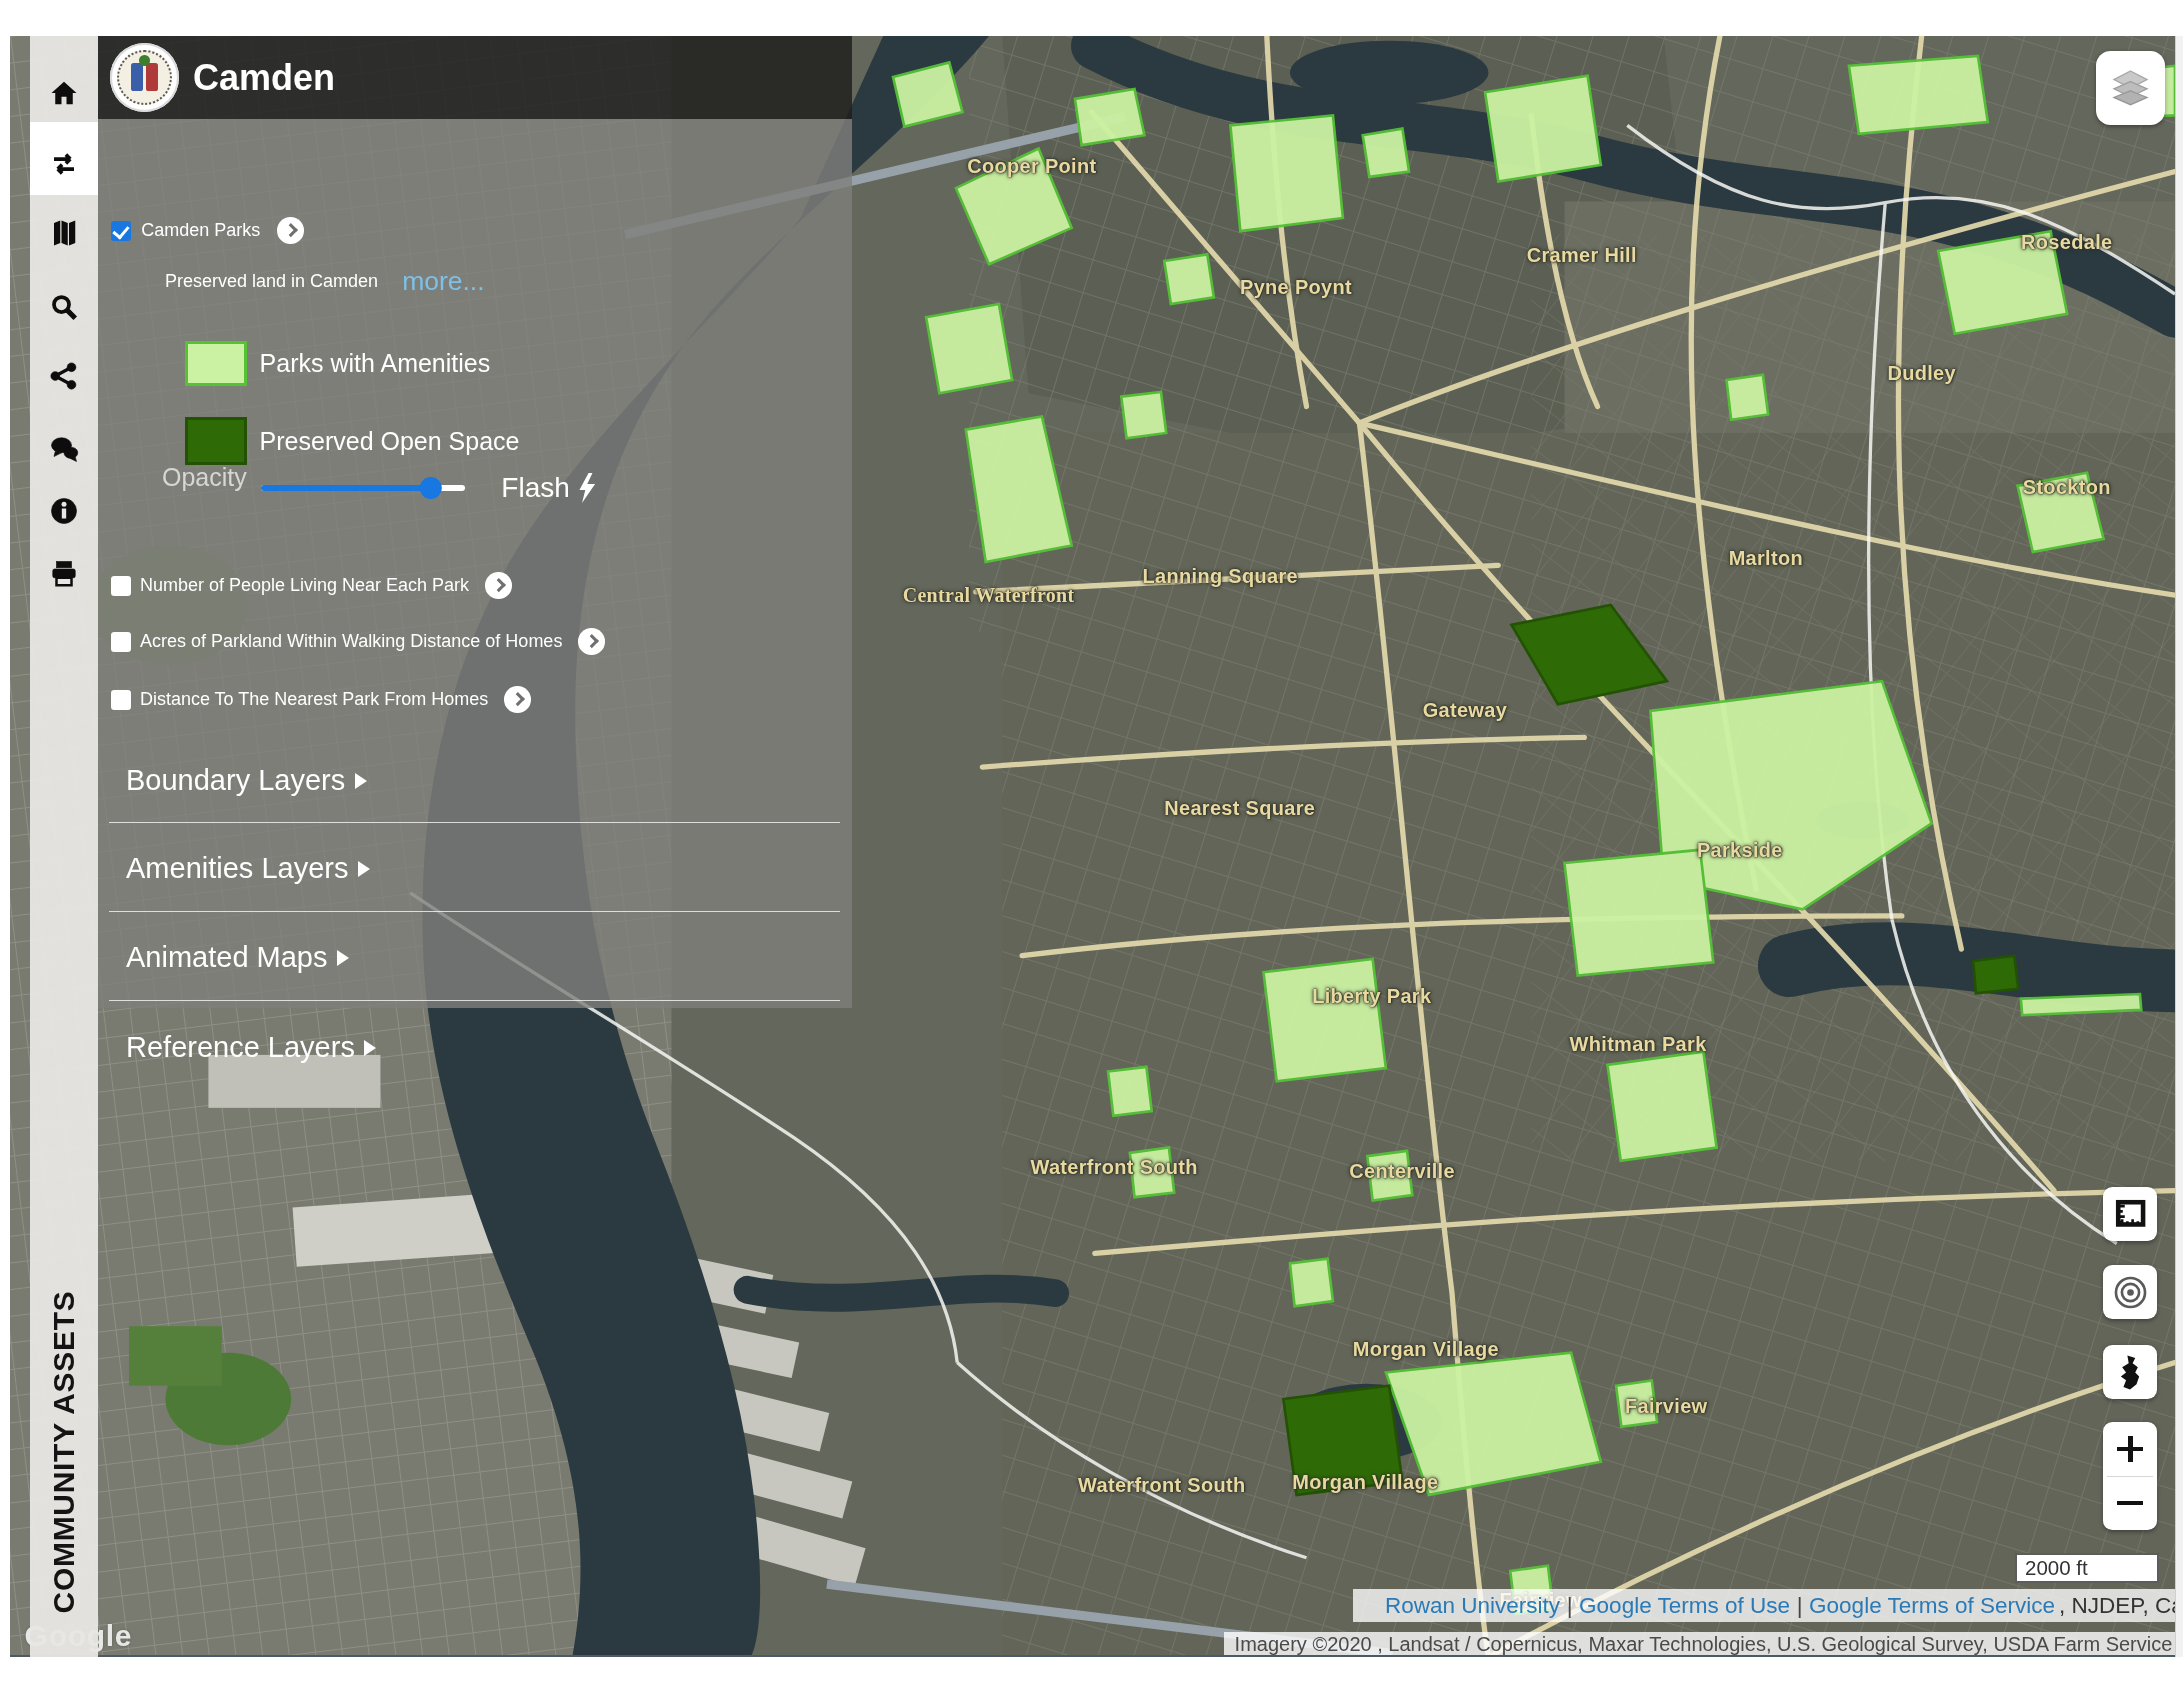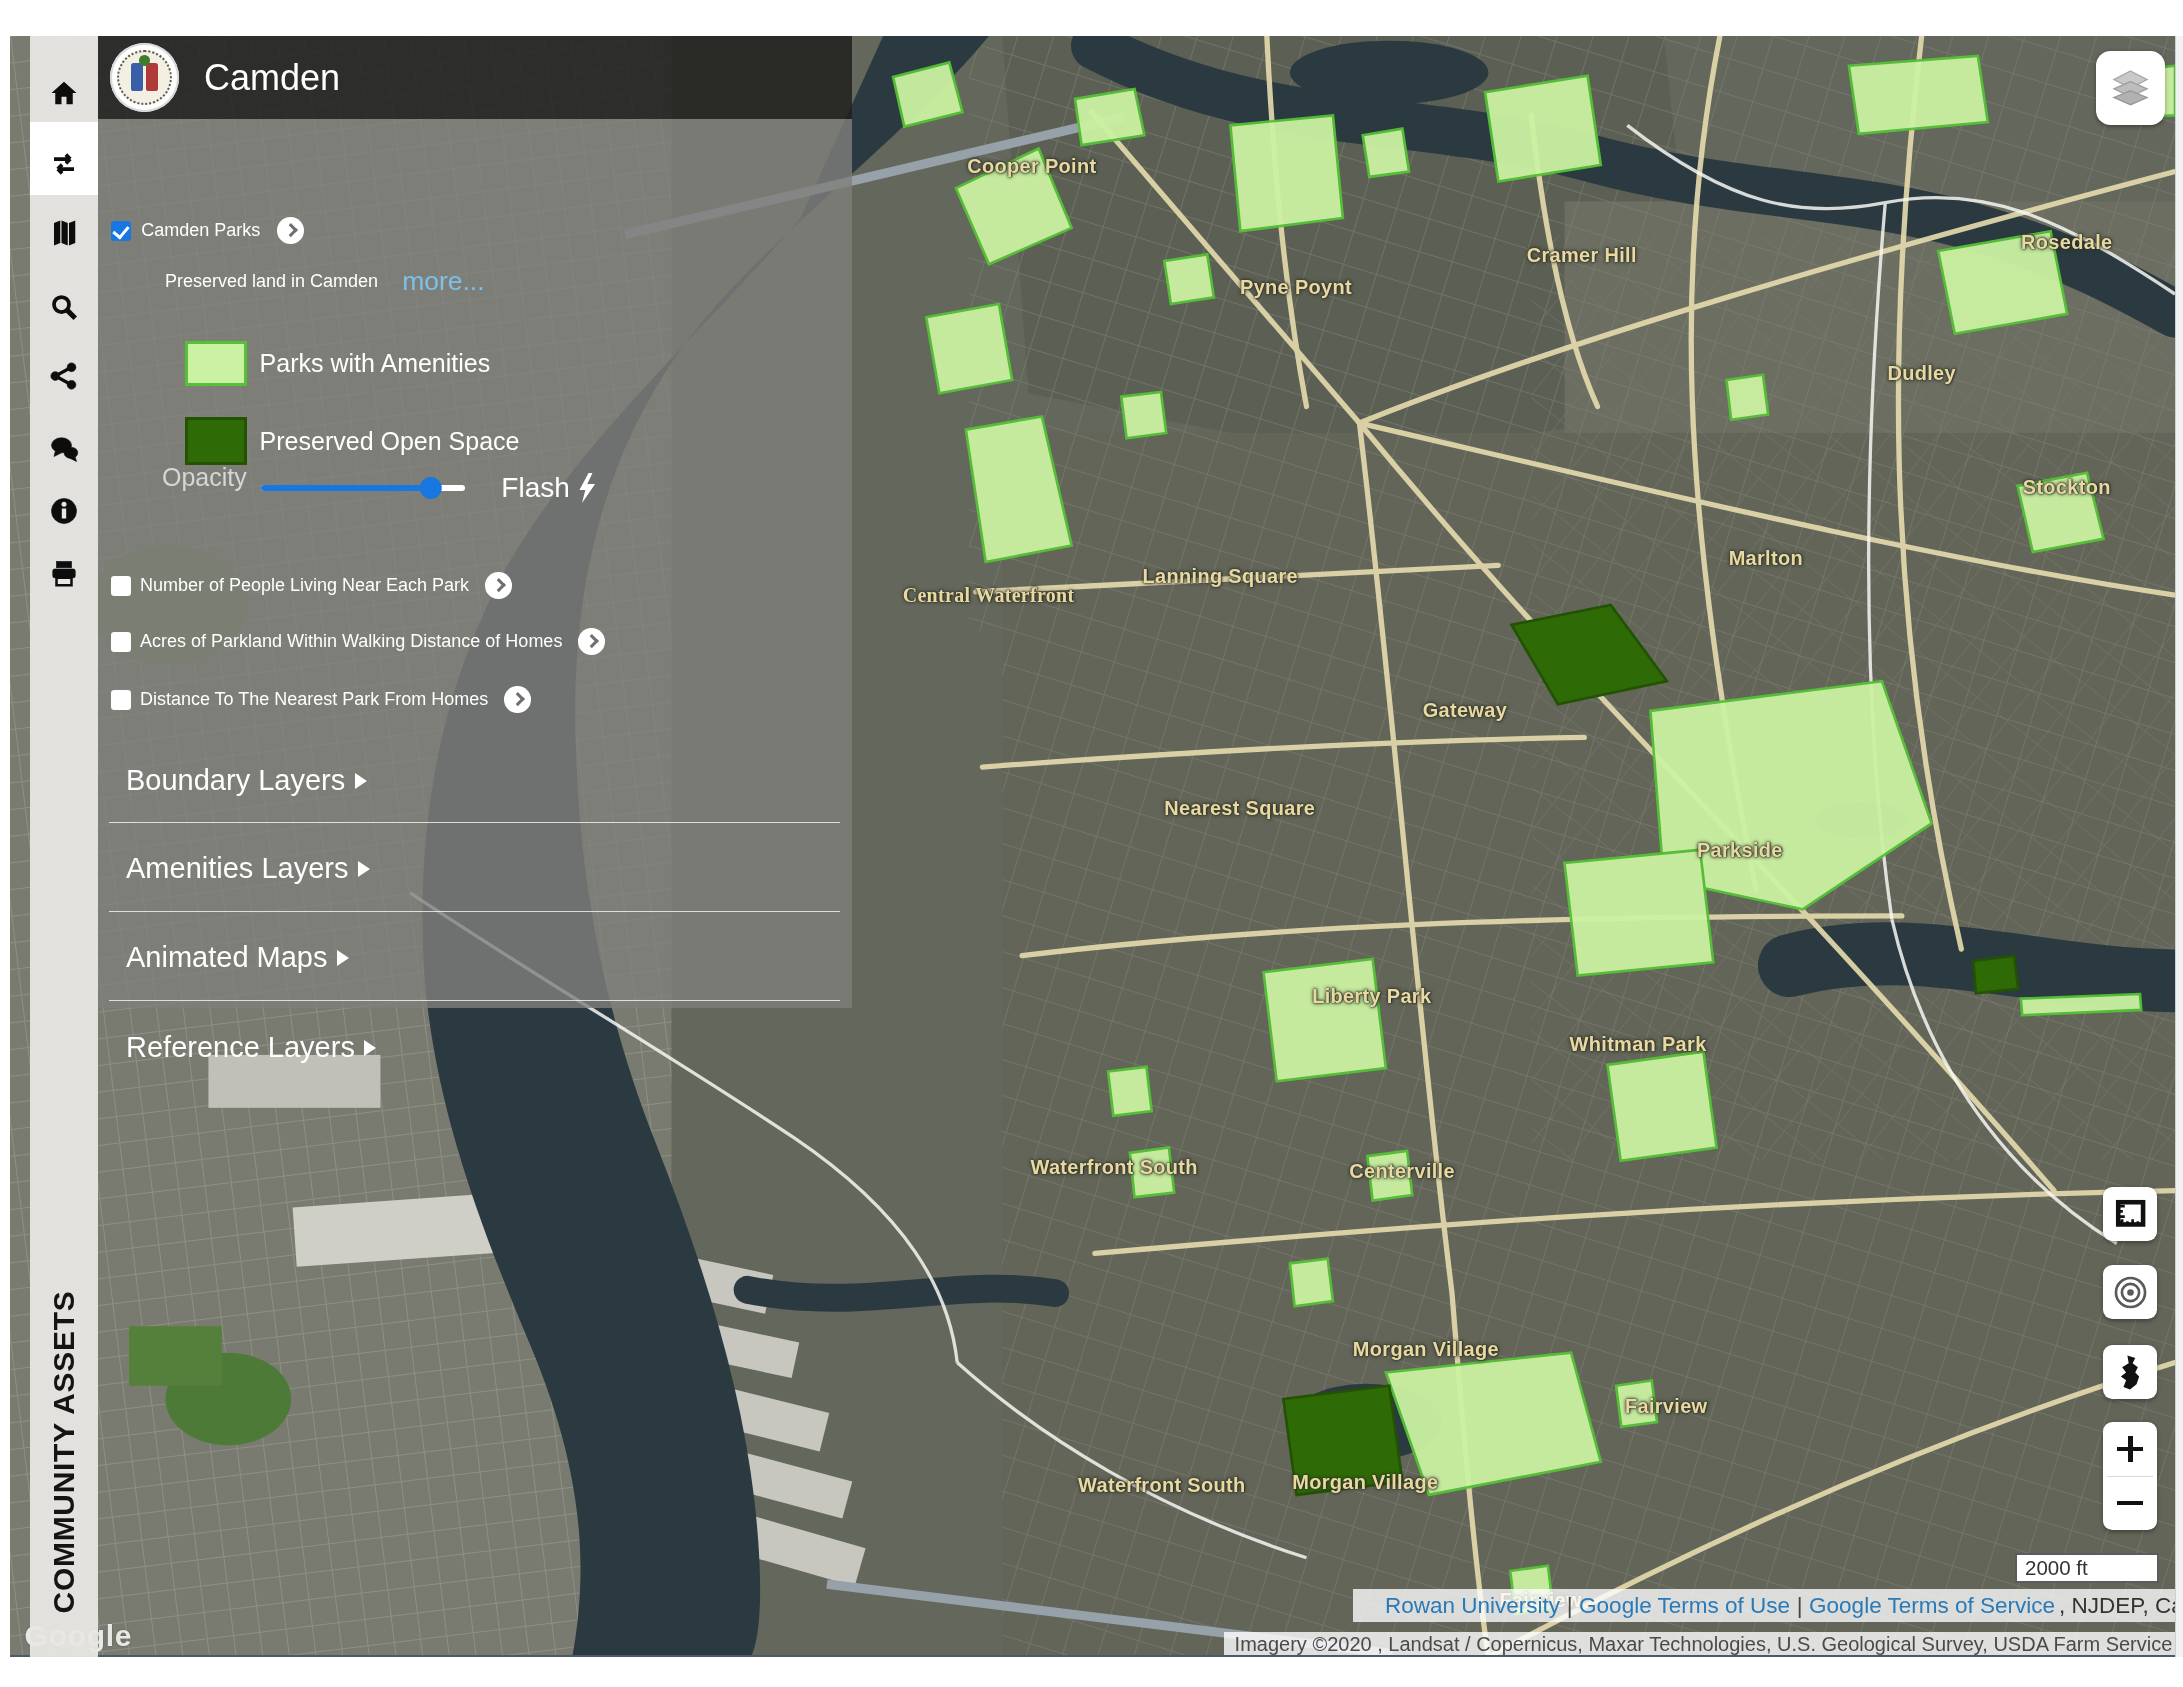--- a/index.html
+++ b/index.html
@@ -57,21 +57,21 @@
   .panel{position:absolute;left:98px;top:36px;width:754px;height:971px;color:#fff;}
   .panel-header{position:absolute;left:0;top:0;width:100%;height:83px;background:rgba(32,32,30,.85);
     display:flex;align-items:center;padding-left:12px;box-sizing:border-box;}
   .seal{width:69px;height:69px;border-radius:50%;background:#fff;position:relative;flex:0 0 auto;
     box-shadow:0 0 0 2px #d9d9d9 inset;}
   .seal .ring{position:absolute;left:6.6px;top:6.6px;right:6.6px;bottom:6.6px;border-radius:50%;
     border:2px dotted #5a5a52;background:#f3efe2;}
   .seal .crest-b{position:absolute;left:21px;top:20px;width:12px;height:28px;background:#3a5fa8;border-radius:2.6px;}
   .seal .crest-r{position:absolute;left:36px;top:20px;width:12px;height:28px;background:#b03a3a;border-radius:2.6px;}
   .seal .crest-g{position:absolute;left:29px;top:12px;width:10.6px;height:10.6px;background:#3d7d2c;border-radius:50%;}
-  .panel-title{margin-left:25px;font-size:36px;font-weight:400;color:#fff;}
+  .panel-title{margin-left:14px;font-size:36px;font-weight:700;color:#fff;}
   .panel-body{position:absolute;left:0;top:83px;width:100%;height:889px;background:rgba(128,128,124,.80);}
 
   .prow{position:absolute;display:flex;align-items:center;white-space:nowrap;}
   .plabel{font-size:18px;color:#fff;}
   .checkbox{width:20px;height:20px;border-radius:3.3px;background:#fff;flex:0 0 auto;position:relative;}
   .checkbox.checked{background:#1877e0;}
   .checkbox.checked::after{content:"";position:absolute;left:5.3px;top:2px;width:6.6px;height:12px;
     border:solid #fff;border-width:0 3.3px 3.3px 0;transform:rotate(40deg);}
   .chev-circle{width:26.5px;height:26.5px;border-radius:50%;background:#fff;flex:0 0 auto;position:relative;}
   .chev-circle::after{content:"";position:absolute;left:8.6px;top:7.3px;width:6.6px;height:6.6px;

